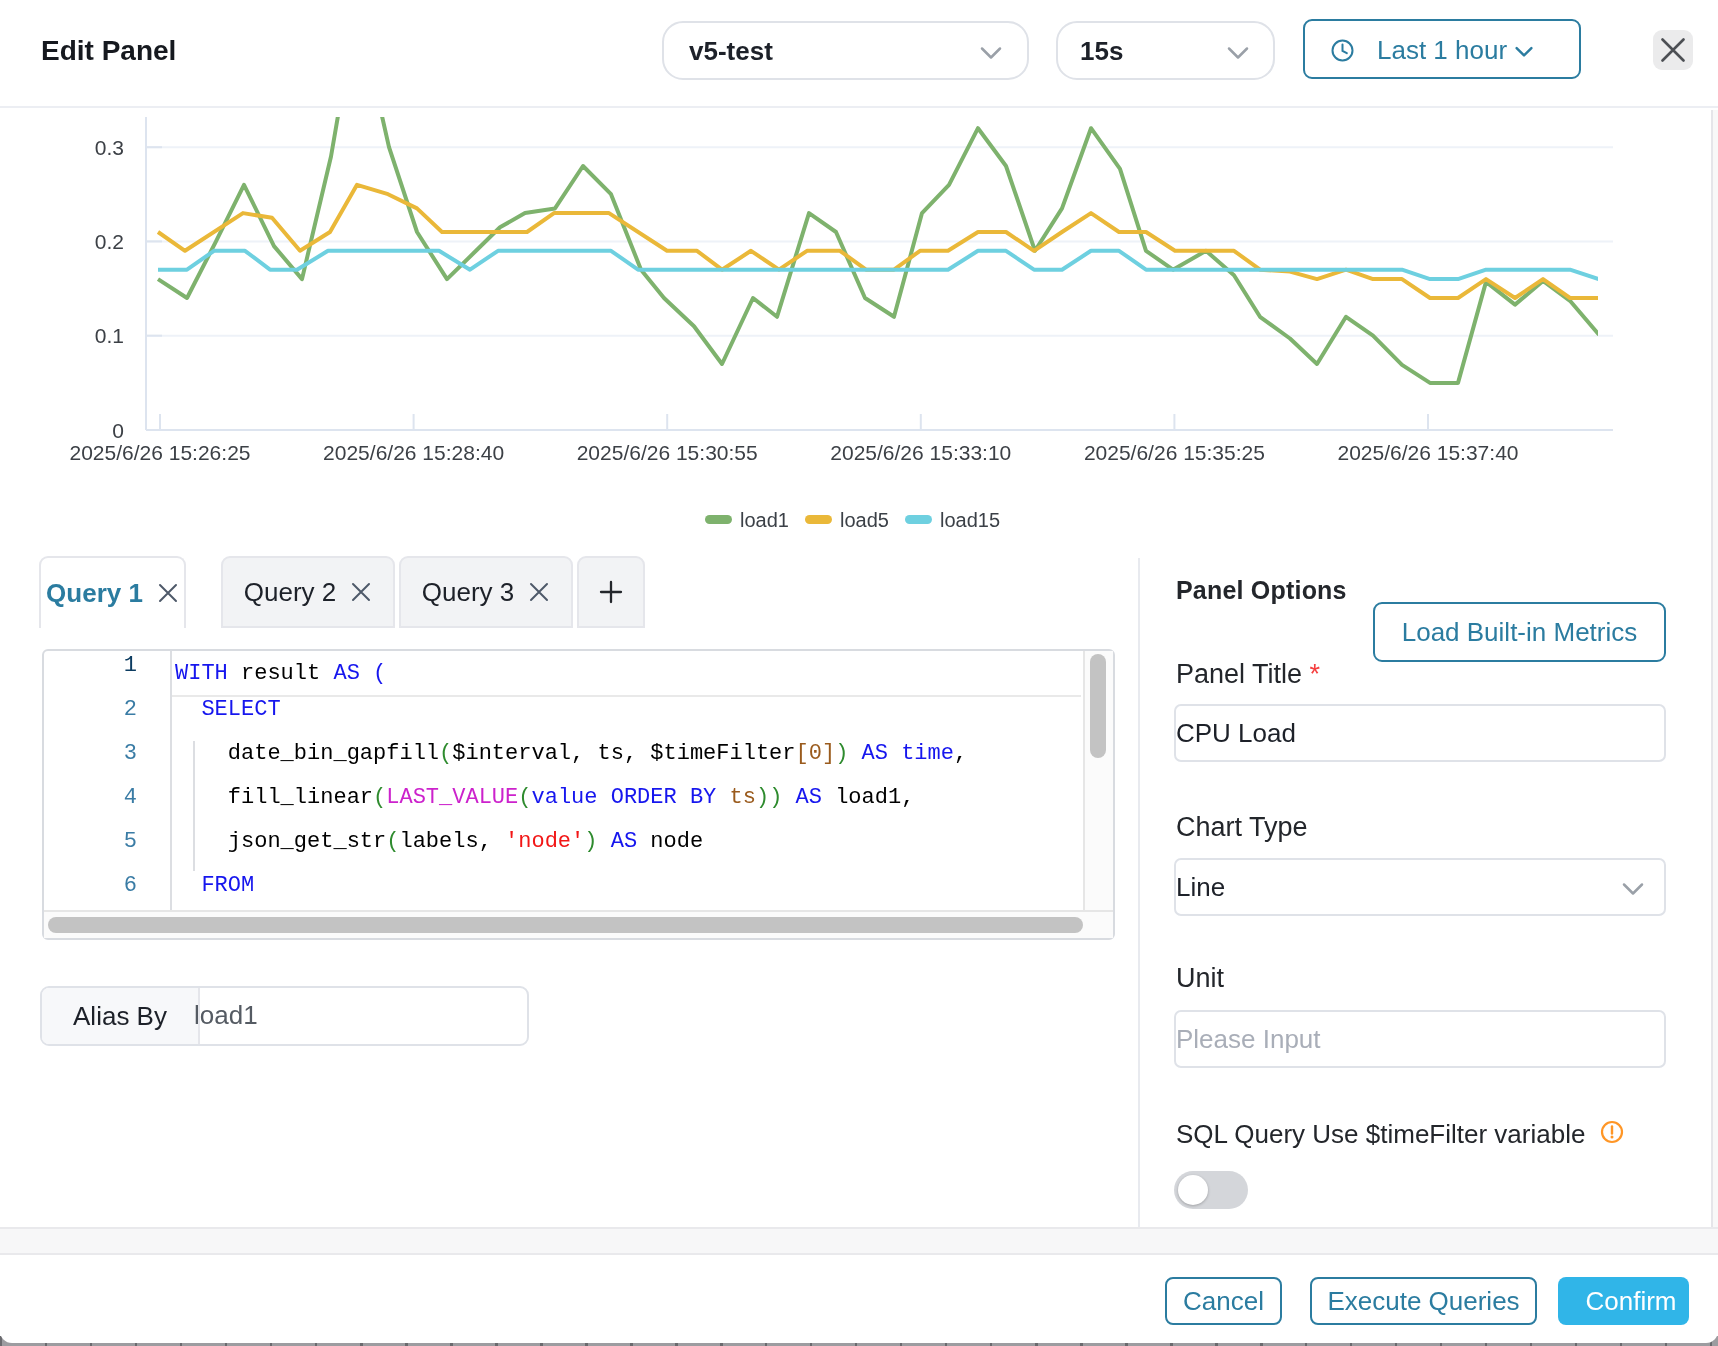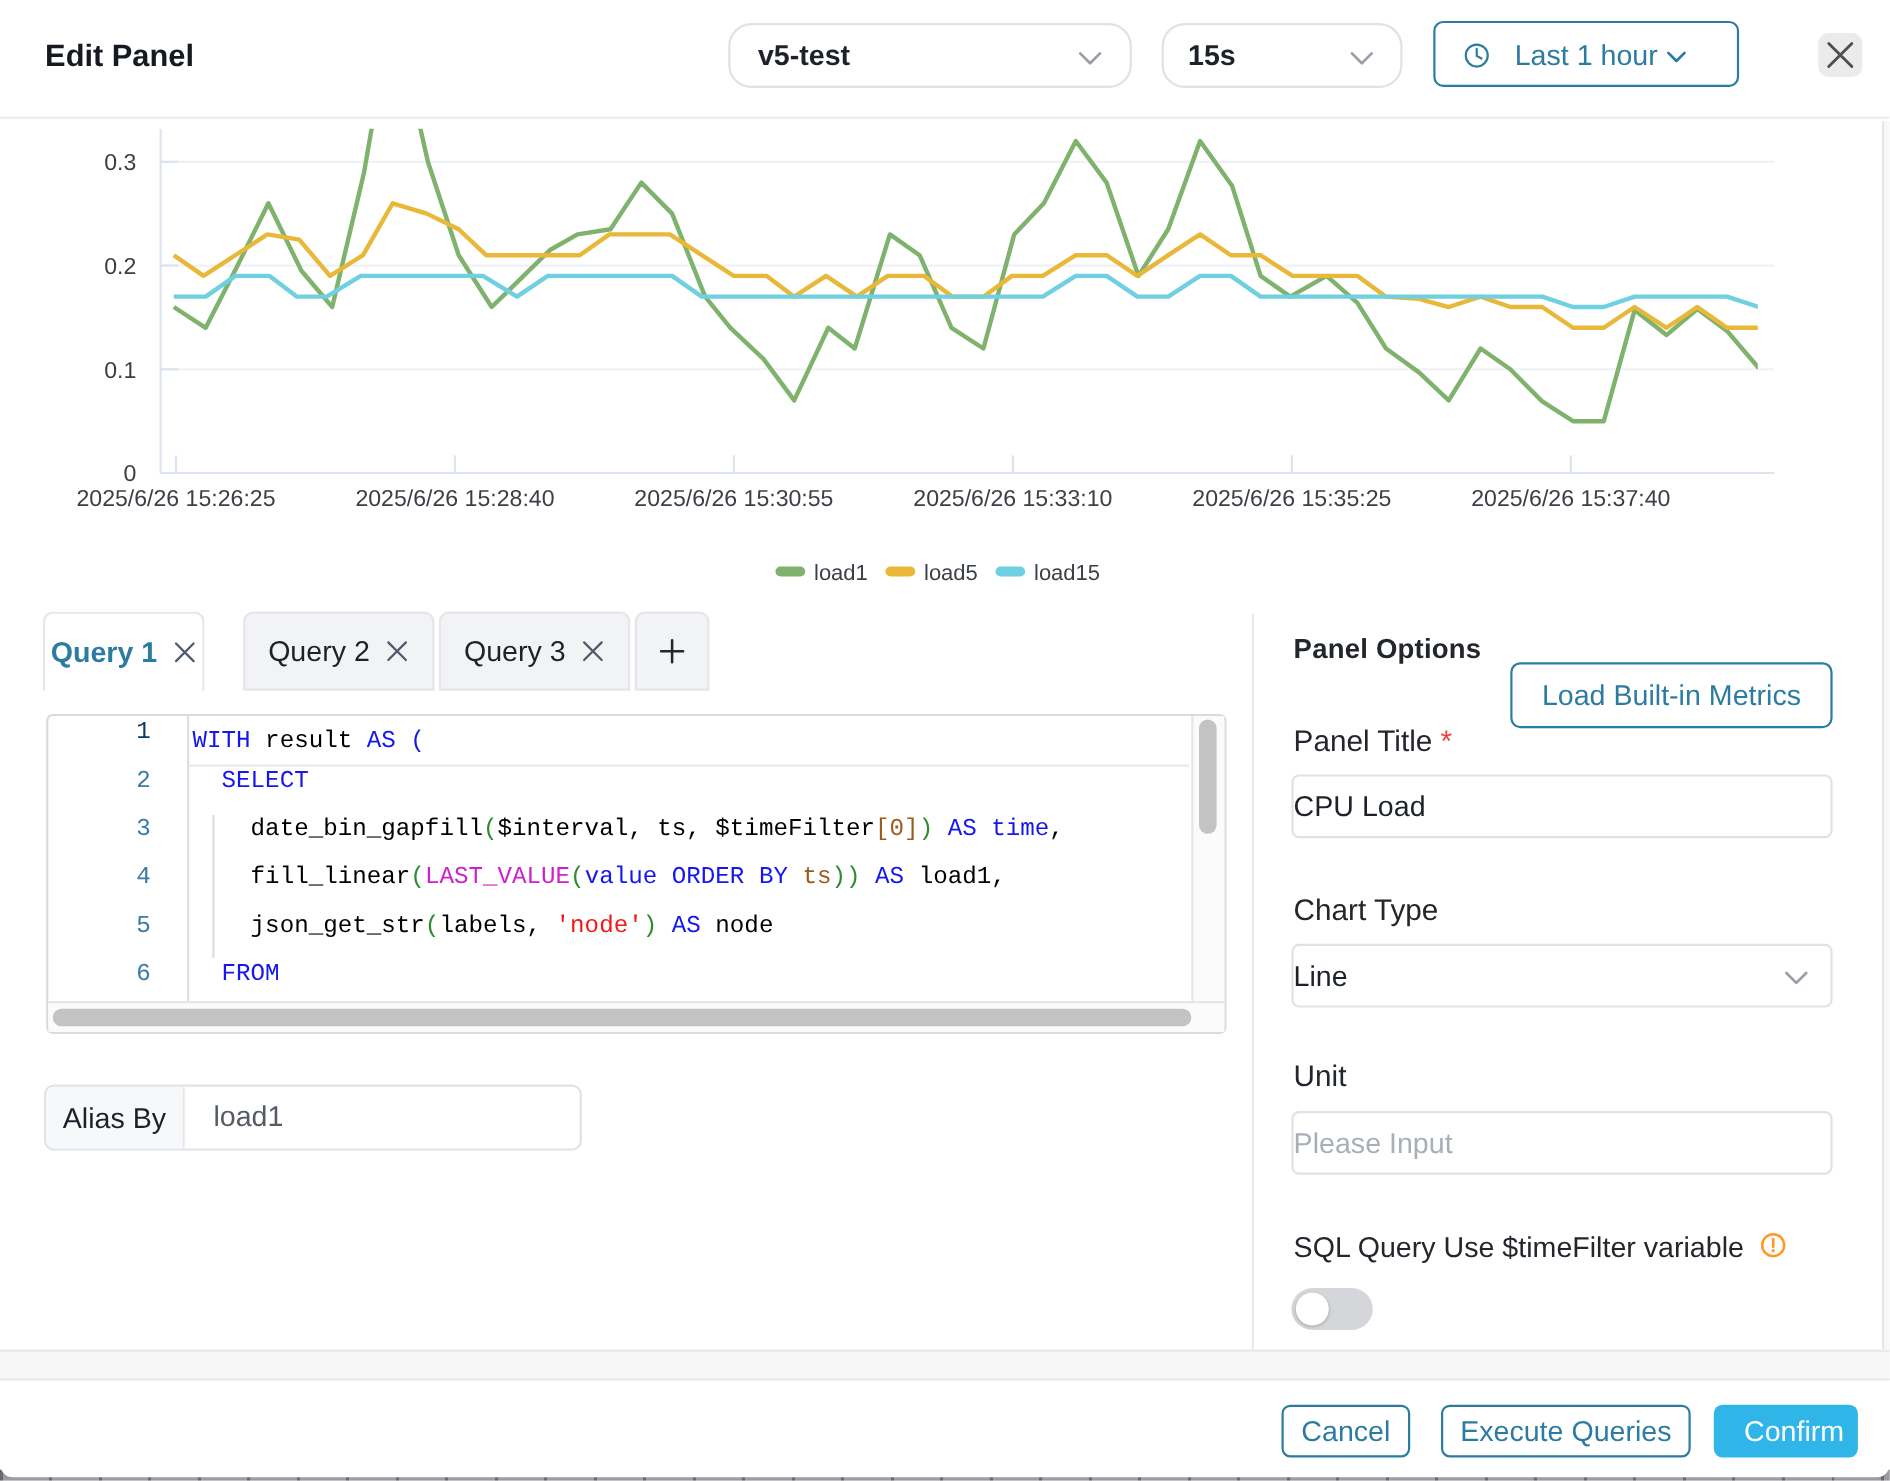--- a/index.html
+++ b/index.html
@@ -45,21 +45,21 @@
   border-left:2px solid #e6e6e6; background:#fbfbfb; }
 .vthumb { position:absolute; right:7px; top:3px; width:16px; height:104px;
   background:#c3c3c3; border-radius:8px; }
 .htrack { position:absolute; left:0; bottom:0; width:1069px; height:28px;
   border-top:2px solid #e6e6e6; background:#fbfbfb; }
 .hthumb { position:absolute; left:4px; top:5px; width:1035px; height:16px;
   background:#c3c3c3; border-radius:8px; }
 
 .aliaswrap { position:absolute; left:40px; top:986px; width:489px; height:60px;
   border:2px solid #dfe2e8; border-radius:9px; background:#fff; }
-.aliasaddon { position:absolute; left:0; top:0; width:126px; height:56px;
+.aliasaddon { position:absolute; left:0; top:0; width:158px; height:56px;
   background:#f7f8fa; border-right:2px solid #e5e6eb; border-radius:7px 0 0 7px;
   display:flex; align-items:center; justify-content:center; font-size:26px; color:#1d2129; }
 .aliasval { position:absolute; left:152px; top:12px; font-size:26px; color:#555b63; }
 
 .vdivider { position:absolute; left:1138px; top:558px; width:2px; height:669px; background:#e8eaef; }
 .rlabel { position:absolute; left:1176px; font-size:27px; color:#23262b; }
 .rinput { position:absolute; left:1174px; width:492px; height:58px;
   border:2px solid #dfe2e8; border-radius:7px; background:#fff; font-size:26px;
   color:#1d2129; line-height:54px; }
 .loadbtn { position:absolute; left:1373px; top:558px; width:293px; height:60px;

